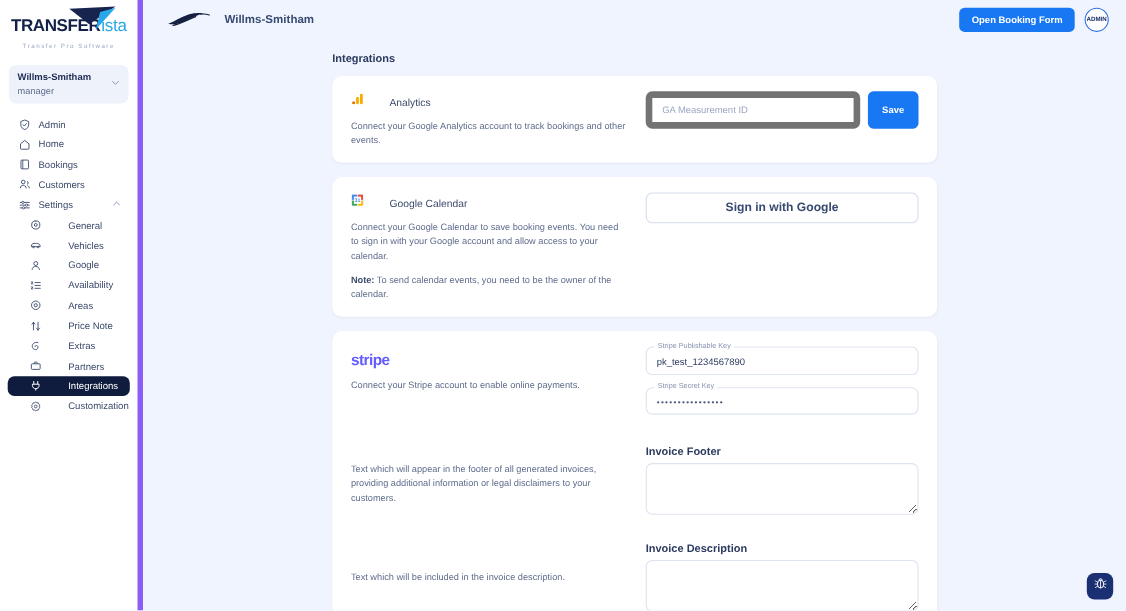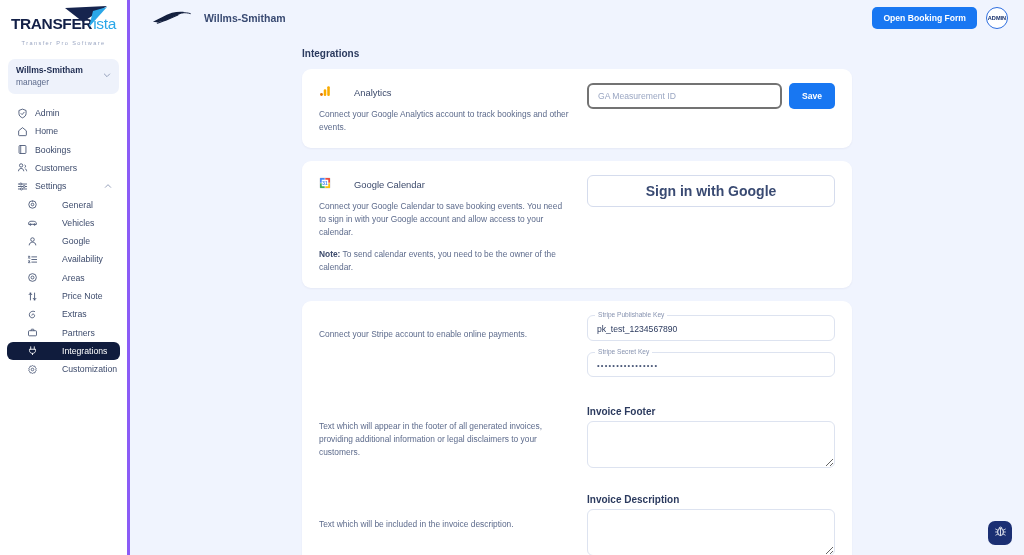--- a/index.html
+++ b/index.html
@@ -7,21 +7,21 @@
     width: 1024px; height: 555px;
     font-family: "Liberation Sans", sans-serif;
     background: #f0f4fe;
     overflow: hidden;
   }
   .app { display: flex; width: 1024px; height: 555px; }
 
   
   .sidebar {
     width: 130px; height: 555px; background: #ffffff;
-    border-right: 3px solid #8b5cf6;
+    border-right: 5px solid #8b5cf6;
     flex: 0 0 130px; position: relative;
   }
   .logo-wrap { padding: 9px 10px 4px 10px; }
   .logo-main {
     display: flex; align-items: center; justify-content: center;
     gap: 0px; position: relative; height: 30px;
   }
   .logo-transfer {
     font-size: 15.5px; font-weight: 700; letter-spacing: -0.4px;
     color: #132047;
@@ -95,33 +95,33 @@
   .card-left { width: 250px; flex: 0 0 250px; }
   .card-right { flex: 1; }
   .card-head { display: flex; align-items: center; gap: 23px; margin-bottom: 7px; }
   .card-title { font-size: 9.4px; color: #3c4a6b; font-weight: 400; }
   .card-desc { font-size: 8.4px; color: #5d6b8c; line-height: 1.55; }
   .card-note { font-size: 8.4px; color: #3c4a6b; line-height: 1.55; margin-top: 9px; font-weight: 700; }
   .card-note span.reg { font-weight: 400; color: #5d6b8c; }
 
   .row-inline { display: flex; gap: 7px; align-items: stretch; }
   .txt-input {
-    flex: 1; border: 2px solid #737373; border-radius: 6px;
+    flex: 1; border: 6px solid #737373; border-radius: 6px;
     padding: 6px 9px; font-size: 8.6px; color: #2b3a5e;
     font-family: inherit; background: #fff; outline: none;
   }
   .txt-input::placeholder { color: #9aa6c2; }
   .btn-save-sm {
     background: #1877f2; color: #fff; border: none; border-radius: 5px;
     font-size: 8.6px; font-weight: 700; padding: 0 13px; cursor: pointer;
     font-family: inherit;
   }
   .btn-google {
     width: 100%; border: 1px solid #d5dced; background: #fff;
-    border-radius: 6px; padding: 7px 0; font-size: 14px;
+    border-radius: 6px; padding: 7px 0; font-size: 11px;
     font-weight: 700; color: #394a72; cursor: pointer; font-family: inherit;
   }
 
   .stripe-logo { font-size: 14px; font-weight: 700; color: #635bff; letter-spacing: -0.5px; }
 
   
   .field-outline { position: relative; margin-bottom: 11px; }
   .field-outline .fo-label {
     position: absolute; top: -4px; left: 8px; background: #fff;
     padding: 0 3px; font-size: 6.6px; color: #8793b0; z-index: 2;
@@ -415,20 +415,21 @@
         </div>
         <div class="card-right">
           <button class="btn-google">Sign in with Google</button>
         </div>
       </div>
 
       <div class="card" style="flex-direction:column; gap:0;">
 
         <div class="stripe-row">
           <div class="card-left">
+            <div class="stripe-logo">stripe</div>
             <div class="card-desc" style="margin-top:9px;">Connect your Stripe account to enable online payments.</div>
           </div>
           <div class="card-right">
             <div class="field-outline">
               <span class="fo-label">Stripe Publishable Key</span>
               <input type="text" value="pk_test_1234567890" style="">
             </div>
             <div class="field-outline">
               <span class="fo-label">Stripe Secret Key</span>
               <input class="masked" type="text" value="••••••••••••••••" style="">

